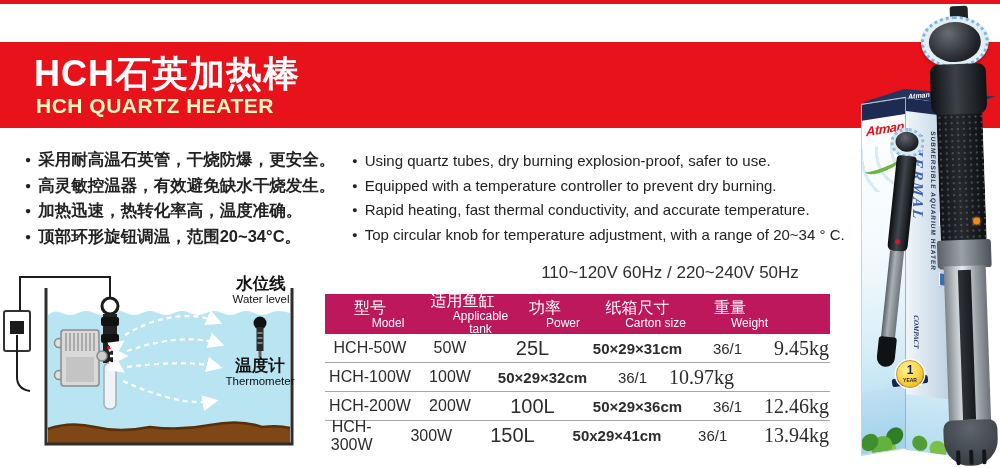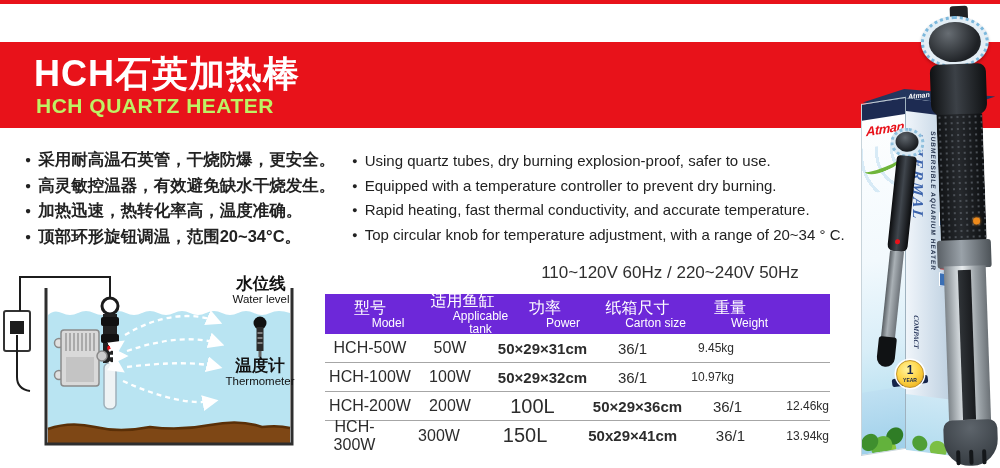--- a/index.html
+++ b/index.html
@@ -3,50 +3,50 @@
 <meta charset="utf-8">
 <style>
   * { margin:0; padding:0; box-sizing:border-box; }
   body { background:#888; font-family:"Liberation Sans", sans-serif; }
   #page { position:relative; width:1000px; height:468px; background:#fff; overflow:hidden; margin:0 auto; }
 
   
   .top-strip { position:absolute; left:0; top:0; width:1000px; height:4px; background:#e8121a; }
   .banner { position:absolute; left:0; top:42px; width:1000px; height:86px; background:#e8121a; z-index:1; }
   .banner-title { position:absolute; left:34px; top:8px; color:#fff; font-size:36px; font-weight:bold; letter-spacing:1px; }
-  .banner-sub { position:absolute; left:36px; top:52px; color:#bef264; font-size:21px; font-weight:bold; letter-spacing:0.5px; }
+  .banner-sub { position:absolute; left:36px; top:52px; color:#fef9c3; font-size:21px; font-weight:bold; letter-spacing:0.5px; }
 
   
   .features { position:absolute; list-style:none; z-index:2; color:#222; }
   .features li::before { content:"●"; font-size:0.62em; vertical-align:2px; margin-right:7px; }
   .features-cn { left:25px; top:147px; width:320px; font-size:16.5px; font-weight:600; }
   .features-cn li { line-height:25.5px; white-space:nowrap; }
   .features-en { left:352px; top:149px; width:490px; font-size:15px; }
   .features-en li { line-height:24.5px; white-space:nowrap; }
 
   
   .voltage { position:absolute; left:500px; top:263px; width:340px; text-align:center;
              font-size:17px; color:#2f2f2f; z-index:2; }
 
   
   .spec-table { position:absolute; left:325px; top:294px; width:505px; z-index:2; }
-  .spec-head { display:flex; background:#6d28d9; height:40px; align-items:center; }
+  .spec-head { display:flex; background:#be185d; height:40px; align-items:center; }
   .spec-head .col { text-align:center; color:#fff; }
   .spec-head .cn { font-size:16px; line-height:18px; }
   .spec-head .en { font-size:12px; line-height:13px;padding-left:36px; }
   .spec-row { display:flex; height:29px; align-items:center; border-bottom:1px solid #a6a6a6; color:#2c2c2c; }
   .spec-row:last-child { border-bottom:none;gap:32px; }
   .spec-row .col { text-align:center; }
   .c0 { width:90px; } .c1 { width:70px; } .c2 { width:95px; } .c3 { width:115px; } .c4 { width:65px; } .c5 { width:70px; }
   .spec-row .c0 { font-size:16px; }
   .spec-row .c1 { font-size:16px; }
   .spec-row .c2 { font-size:20px; }
   .spec-row .c3 { font-size:15px;font-weight:bold; }
   .spec-row .c4 { font-size:15px; }
-  .spec-row .c5 { font-size:12px; text-align:right; padding-right:1px; }
+  .spec-row .c5 { font-size:20px; text-align:right; padding-right:1px;font-family:Liberation Serif, serif; }
 
   
   .dg-label { position:absolute; text-align:center; color:#111; z-index:3; }
   .dg-label .cn { font-size:16.5px; font-weight:bold; line-height:19px; }
   .dg-label .en { font-size:11.5px; line-height:13px; }
   .lbl-water { left:223px; top:274px; width:76px; }
   .lbl-thermo { left:216px; top:356px; width:88px; }
   .diagram-svg { position:absolute; left:0; top:255px; z-index:2; }
 
   .box-top { position:absolute; left:860px; top:86px; width:138px; height:30px;
@@ -201,20 +201,21 @@
           <div class="en">Carton size</div>
       </div>
       <div class="col c5">
         <div class="cn">重量</div>
           <div class="en">Weight</div>
       </div>
     </div>
     <div class="spec-row">
       <div class="col c0">HCH-50W</div>
       <div class="col c1">50W</div>
+      <div class="col c2">25L</div>
       <div class="col c3">50×29×31cm</div>
       <div class="col c4">36/1</div>
       <div class="col c5">9.45kg</div>
     </div>
     <div class="spec-row">
       <div class="col c0">HCH-100W</div>
       <div class="col c1">100W</div>
       <div class="col c3">50×29×32cm</div>
       <div class="col c4">36/1</div>
       <div class="col c5">10.97kg</div>

